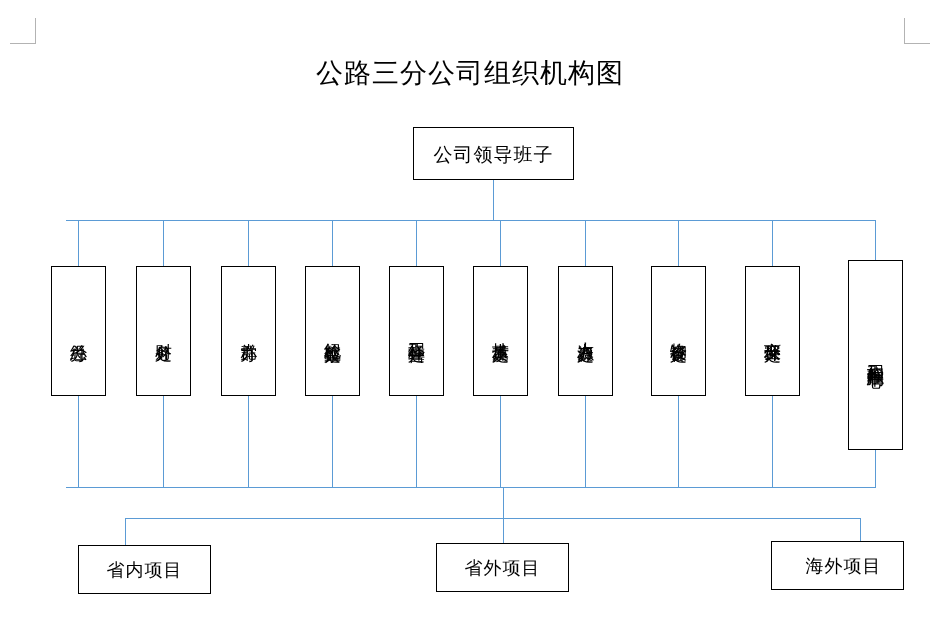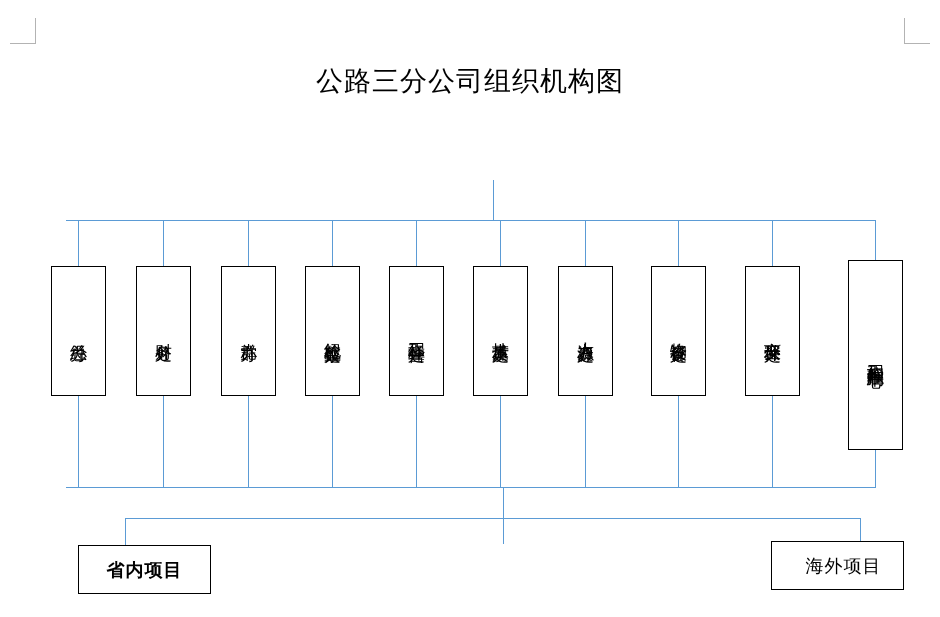--- a/index.html
+++ b/index.html
@@ -32,21 +32,21 @@
   }
   .crop-tl::before { left: 0;  bottom: 0; width: 26px; height: 1px; }
   .crop-tl::after  { left: 25px; top: 0;  width: 1px;  height: 26px; }
   .crop-tr::before { right: 0; bottom: 0; width: 26px; height: 1px; }
   .crop-tr::after  { right: 25px; top: 0; width: 1px;  height: 26px; }
 
   
   .chart-title {
     position: absolute;
     left: 0;
-    top: 64px;
+    top: 56px;
     width: 940px;
     text-align: center;
     font-size: 27px;
     line-height: 34px;
     color: #000000;
     letter-spacing: 1px;
     white-space: nowrap;
   }
 
   
@@ -147,20 +147,23 @@
   <div class="line line-h" style="left:66px; top:487px; width:810px;"></div>
 
   <div class="line line-v" style="left:503px; top:487px; height:32px;"></div>
 
   <div class="line line-h" style="left:125px; top:518px; width:736px;"></div>
 
   <div class="line line-v" style="left:125px; top:518px; height:28px;"></div>
   <div class="line line-v" style="left:503px; top:518px; height:26px;"></div>
   <div class="line line-v" style="left:860px; top:518px; height:24px;"></div>
 
+  <div class="node node-root">
+    <span class="node-label">公司领导班子</span>
+  </div>
 
   <div class="node node-dept" style="left:51px; top:266px; width:55px; height:130px;">
     <span class="node-label">总经办</span>
   </div>
   <div class="node node-dept" style="left:136px; top:266px; width:55px; height:130px;">
     <span class="node-label">财务处</span>
   </div>
   <div class="node node-dept" style="left:221px; top:266px; width:55px; height:130px;">
     <span class="node-label">党群办</span>
   </div>
@@ -179,20 +182,23 @@
   <div class="node node-dept" style="left:651px; top:266px; width:55px; height:130px;">
     <span class="node-label">物资设备处</span>
   </div>
   <div class="node node-dept" style="left:745px; top:266px; width:55px; height:130px;">
     <span class="node-label">安全环保处</span>
   </div>
   <div class="node node-dept" style="left:848px; top:260px; width:55px; height:190px;">
     <span class="node-label">工程管理控制中心</span>
   </div>
 
-  <div class="node node-project" style="left:78px; top:545px;font-weight:bold;">
+  <div class="node node-project" style="left:78px; top:545px;">
     <span class="node-label">省内项目</span>
+  </div>
+  <div class="node node-project" style="left:436px; top:543px;">
+    <span class="node-label">省外项目</span>
   </div>
   <div class="node node-project" style="left:771px; top:541px;padding-left:12px;">
     <span class="node-label">海外项目</span>
   </div>
 
 </div>
 
 </body></html>

